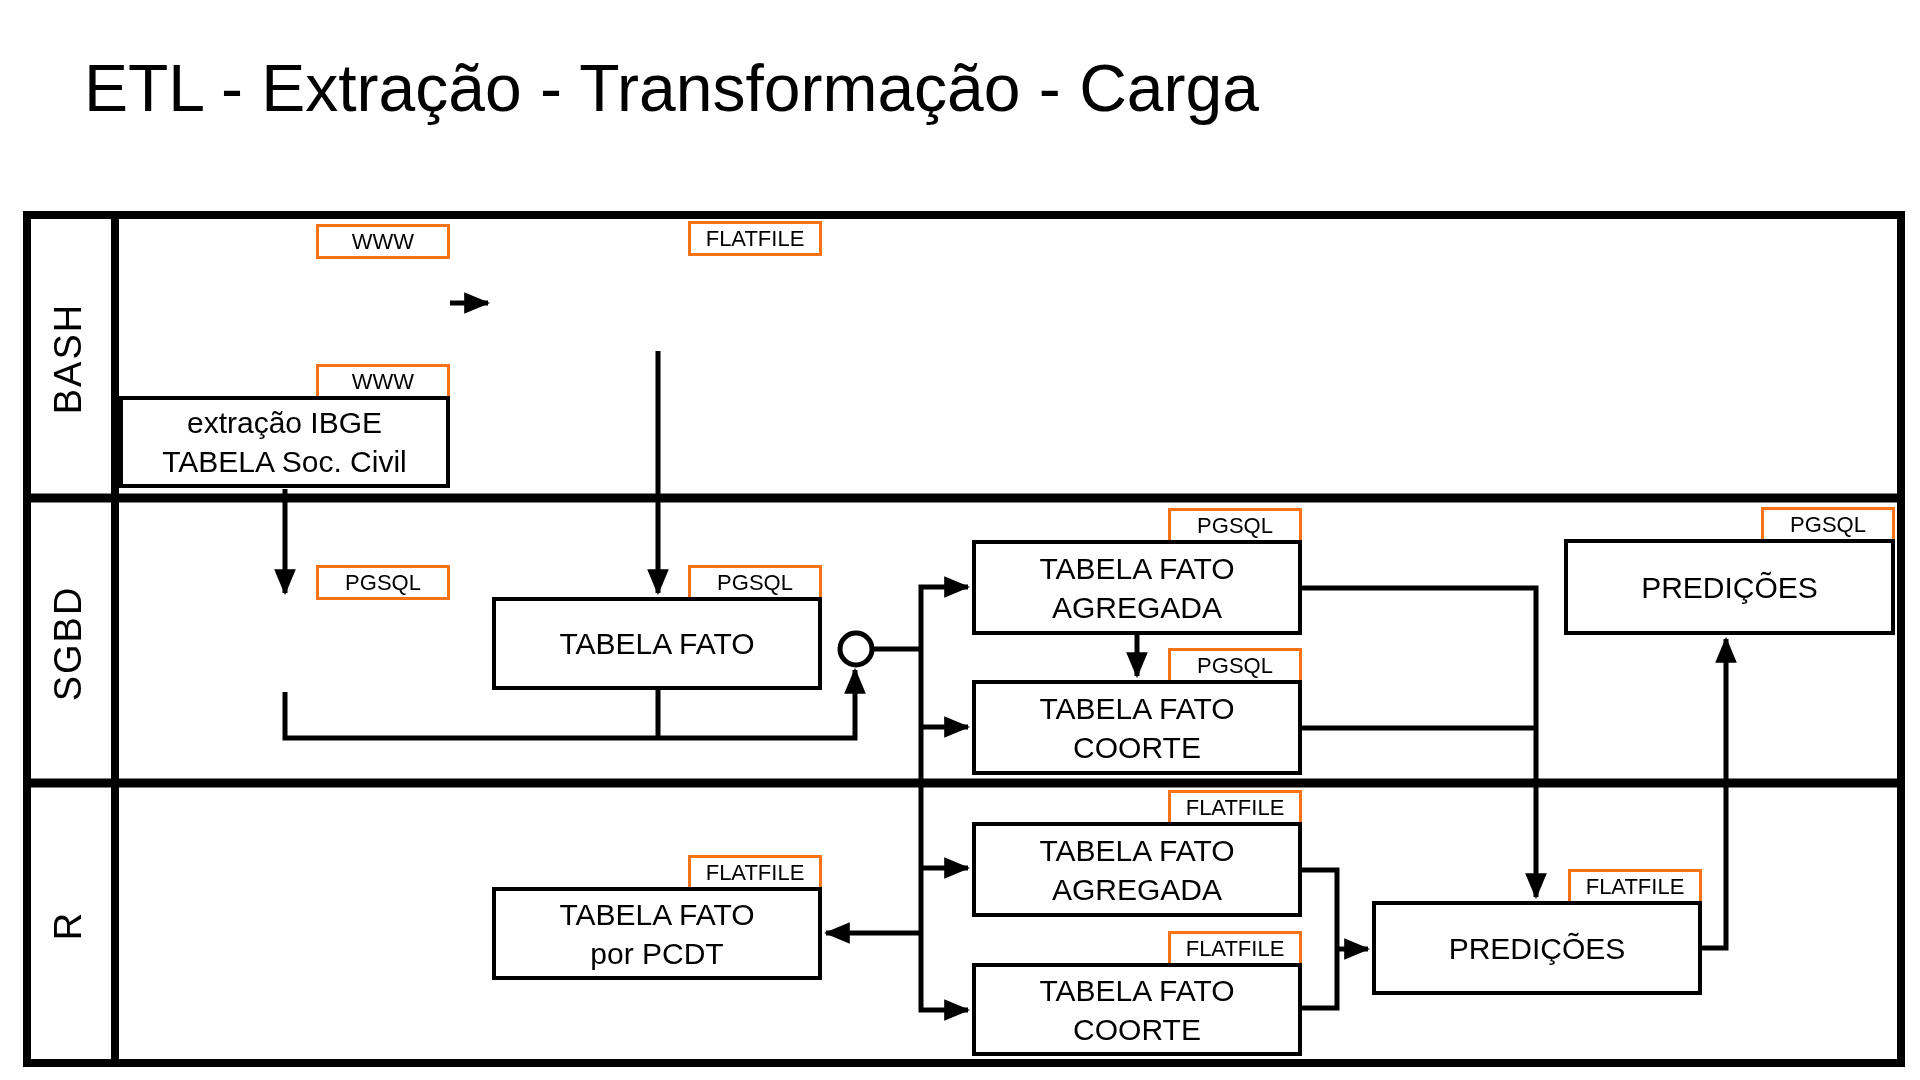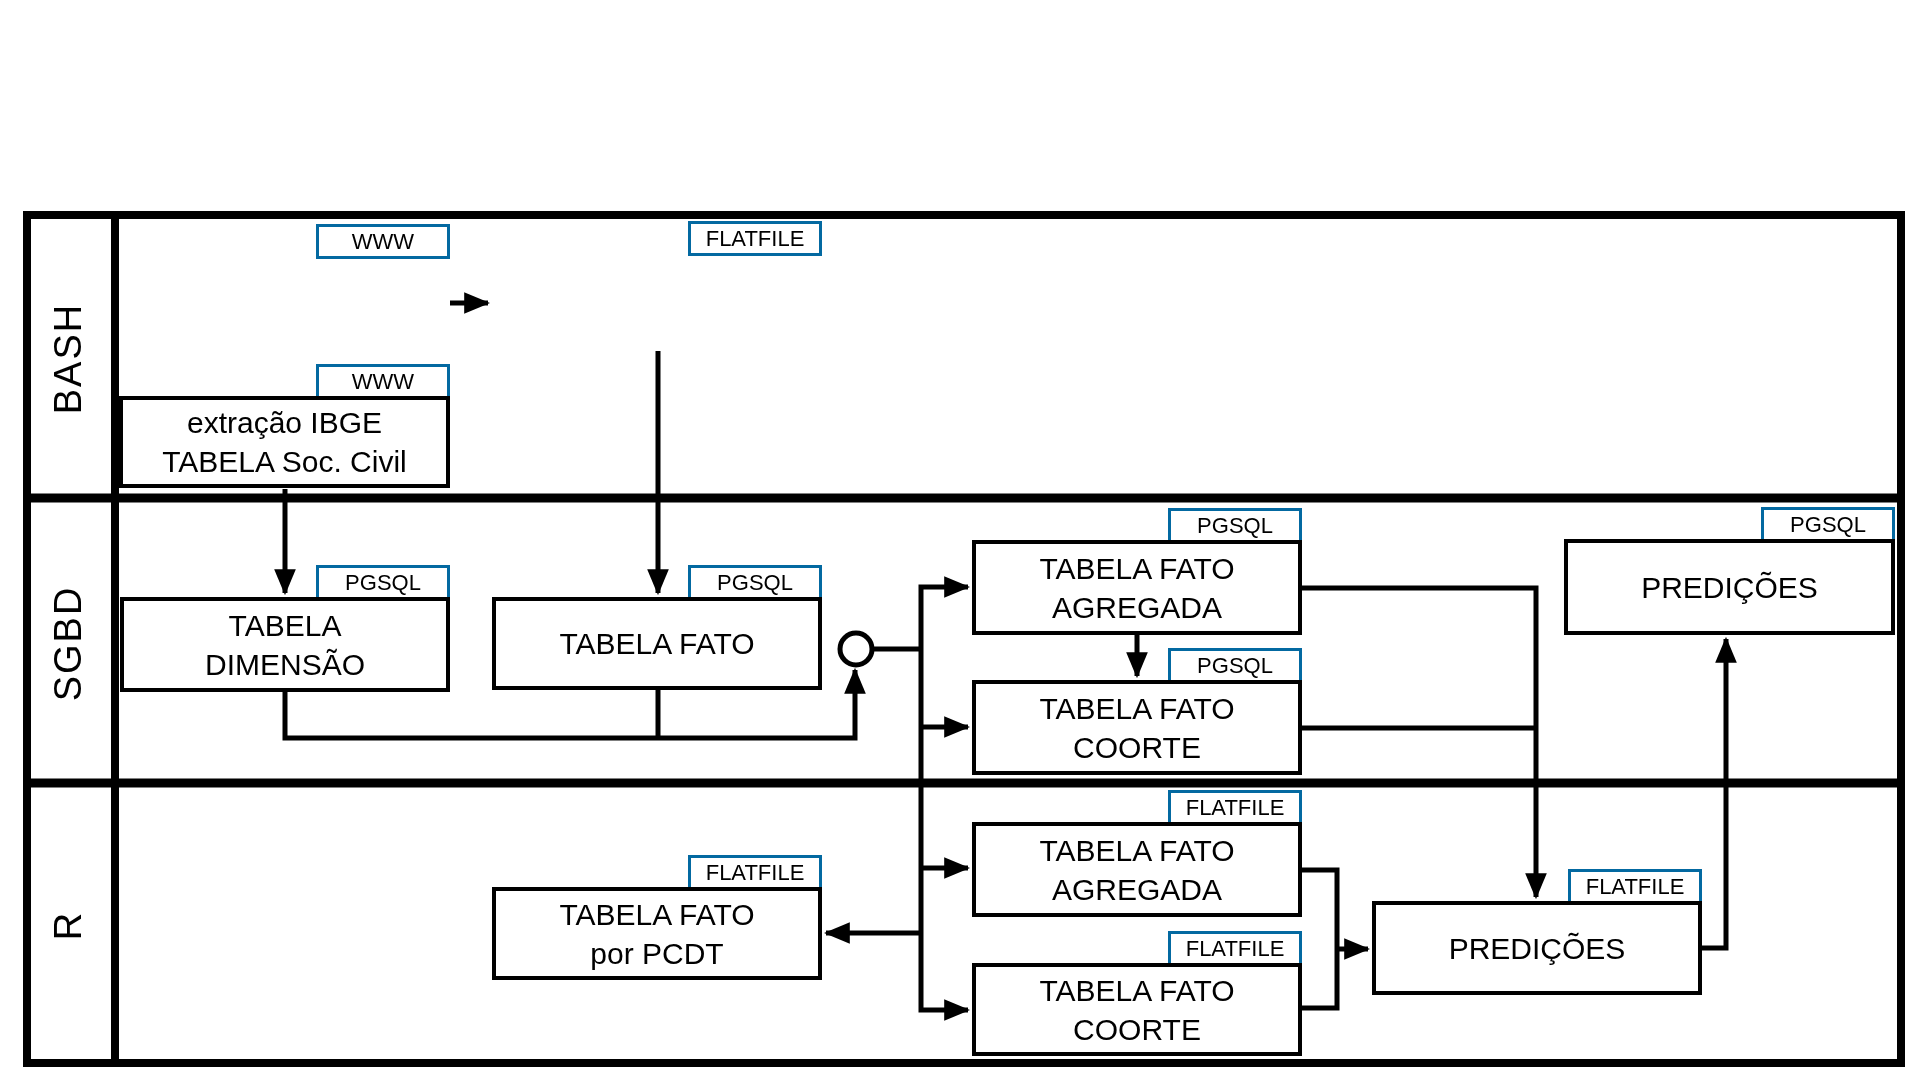--- a/index.html
+++ b/index.html
@@ -6,32 +6,33 @@
   body{width:1920px;height:1080px;overflow:hidden;position:relative;
        font-family:"Liberation Sans","DejaVu Sans",sans-serif;color:#000;}
   .canvas{position:absolute;inset:0;}
   .title{position:absolute;left:84px;top:52px;font-size:66px;line-height:1.1;
          color:#000;white-space:nowrap;font-weight:400;}
   svg.wires{position:absolute;left:0;top:0;width:1920px;height:1080px;}
   .lane-label{position:absolute;display:flex;align-items:center;justify-content:center;}
   .lane-label span{transform:rotate(-90deg);font-size:38px;letter-spacing:2px;color:#000;}
   .node{position:absolute;}
   .node .tab{position:absolute;top:0;right:0;width:134px;height:35px;background:#fff;
-             border:3px solid #0369a1;box-sizing:border-box;display:flex;align-items:center;
+             border:3px solid #f97316;box-sizing:border-box;display:flex;align-items:center;
              justify-content:center;font-size:22px;}
   .node .box{position:absolute;top:32px;left:0;right:0;bottom:0;background:#fff;
              border:4px solid #000;box-sizing:border-box;display:flex;align-items:center;
              justify-content:center;text-align:center;font-size:30px;line-height:1.3;
              white-space:pre-line;}
 </style>
 </head>
 <body>
 
 <div class="canvas">
 
+  <div class="title">ETL - Extração - Transformação - Carga</div>
 
   <svg class="wires" viewBox="0 0 1920 1080">
     <defs>
       <marker id="arrow" viewBox="0 0 24 20" markerUnits="userSpaceOnUse" markerWidth="26" markerHeight="22" refX="22" refY="10" orient="auto">
         <path d="M0,0 L24,10 L0,20 Z" fill="#000"></path>
       </marker>
     </defs>
 
     <rect x="27" y="215" width="1874" height="848" fill="none" stroke="#000" stroke-width="8"></rect>
     <line x1="115" y1="211" x2="115" y2="1067" stroke="#000" stroke-width="8"></line>
@@ -86,22 +87,20 @@
         <span>WWW</span>
       </div>
     <div class="box">extração IBGE
 TABELA Soc. Civil</div>
   </div>
 
   <div class="node" style="left:120px;top:565px;width:330px;height:127px;">
     <div class="tab">
         <span>PGSQL</span>
       </div>
-    <div class="box">TABELA
-DIMENSÃO</div>
   </div>
 
   <div class="node" style="left:492px;top:565px;width:330px;height:125px;">
     <div class="tab">
         <span>PGSQL</span>
       </div>
     <div class="box">TABELA FATO</div>
   </div>
 
   <div class="node" style="left:972px;top:508px;width:330px;height:127px;">

